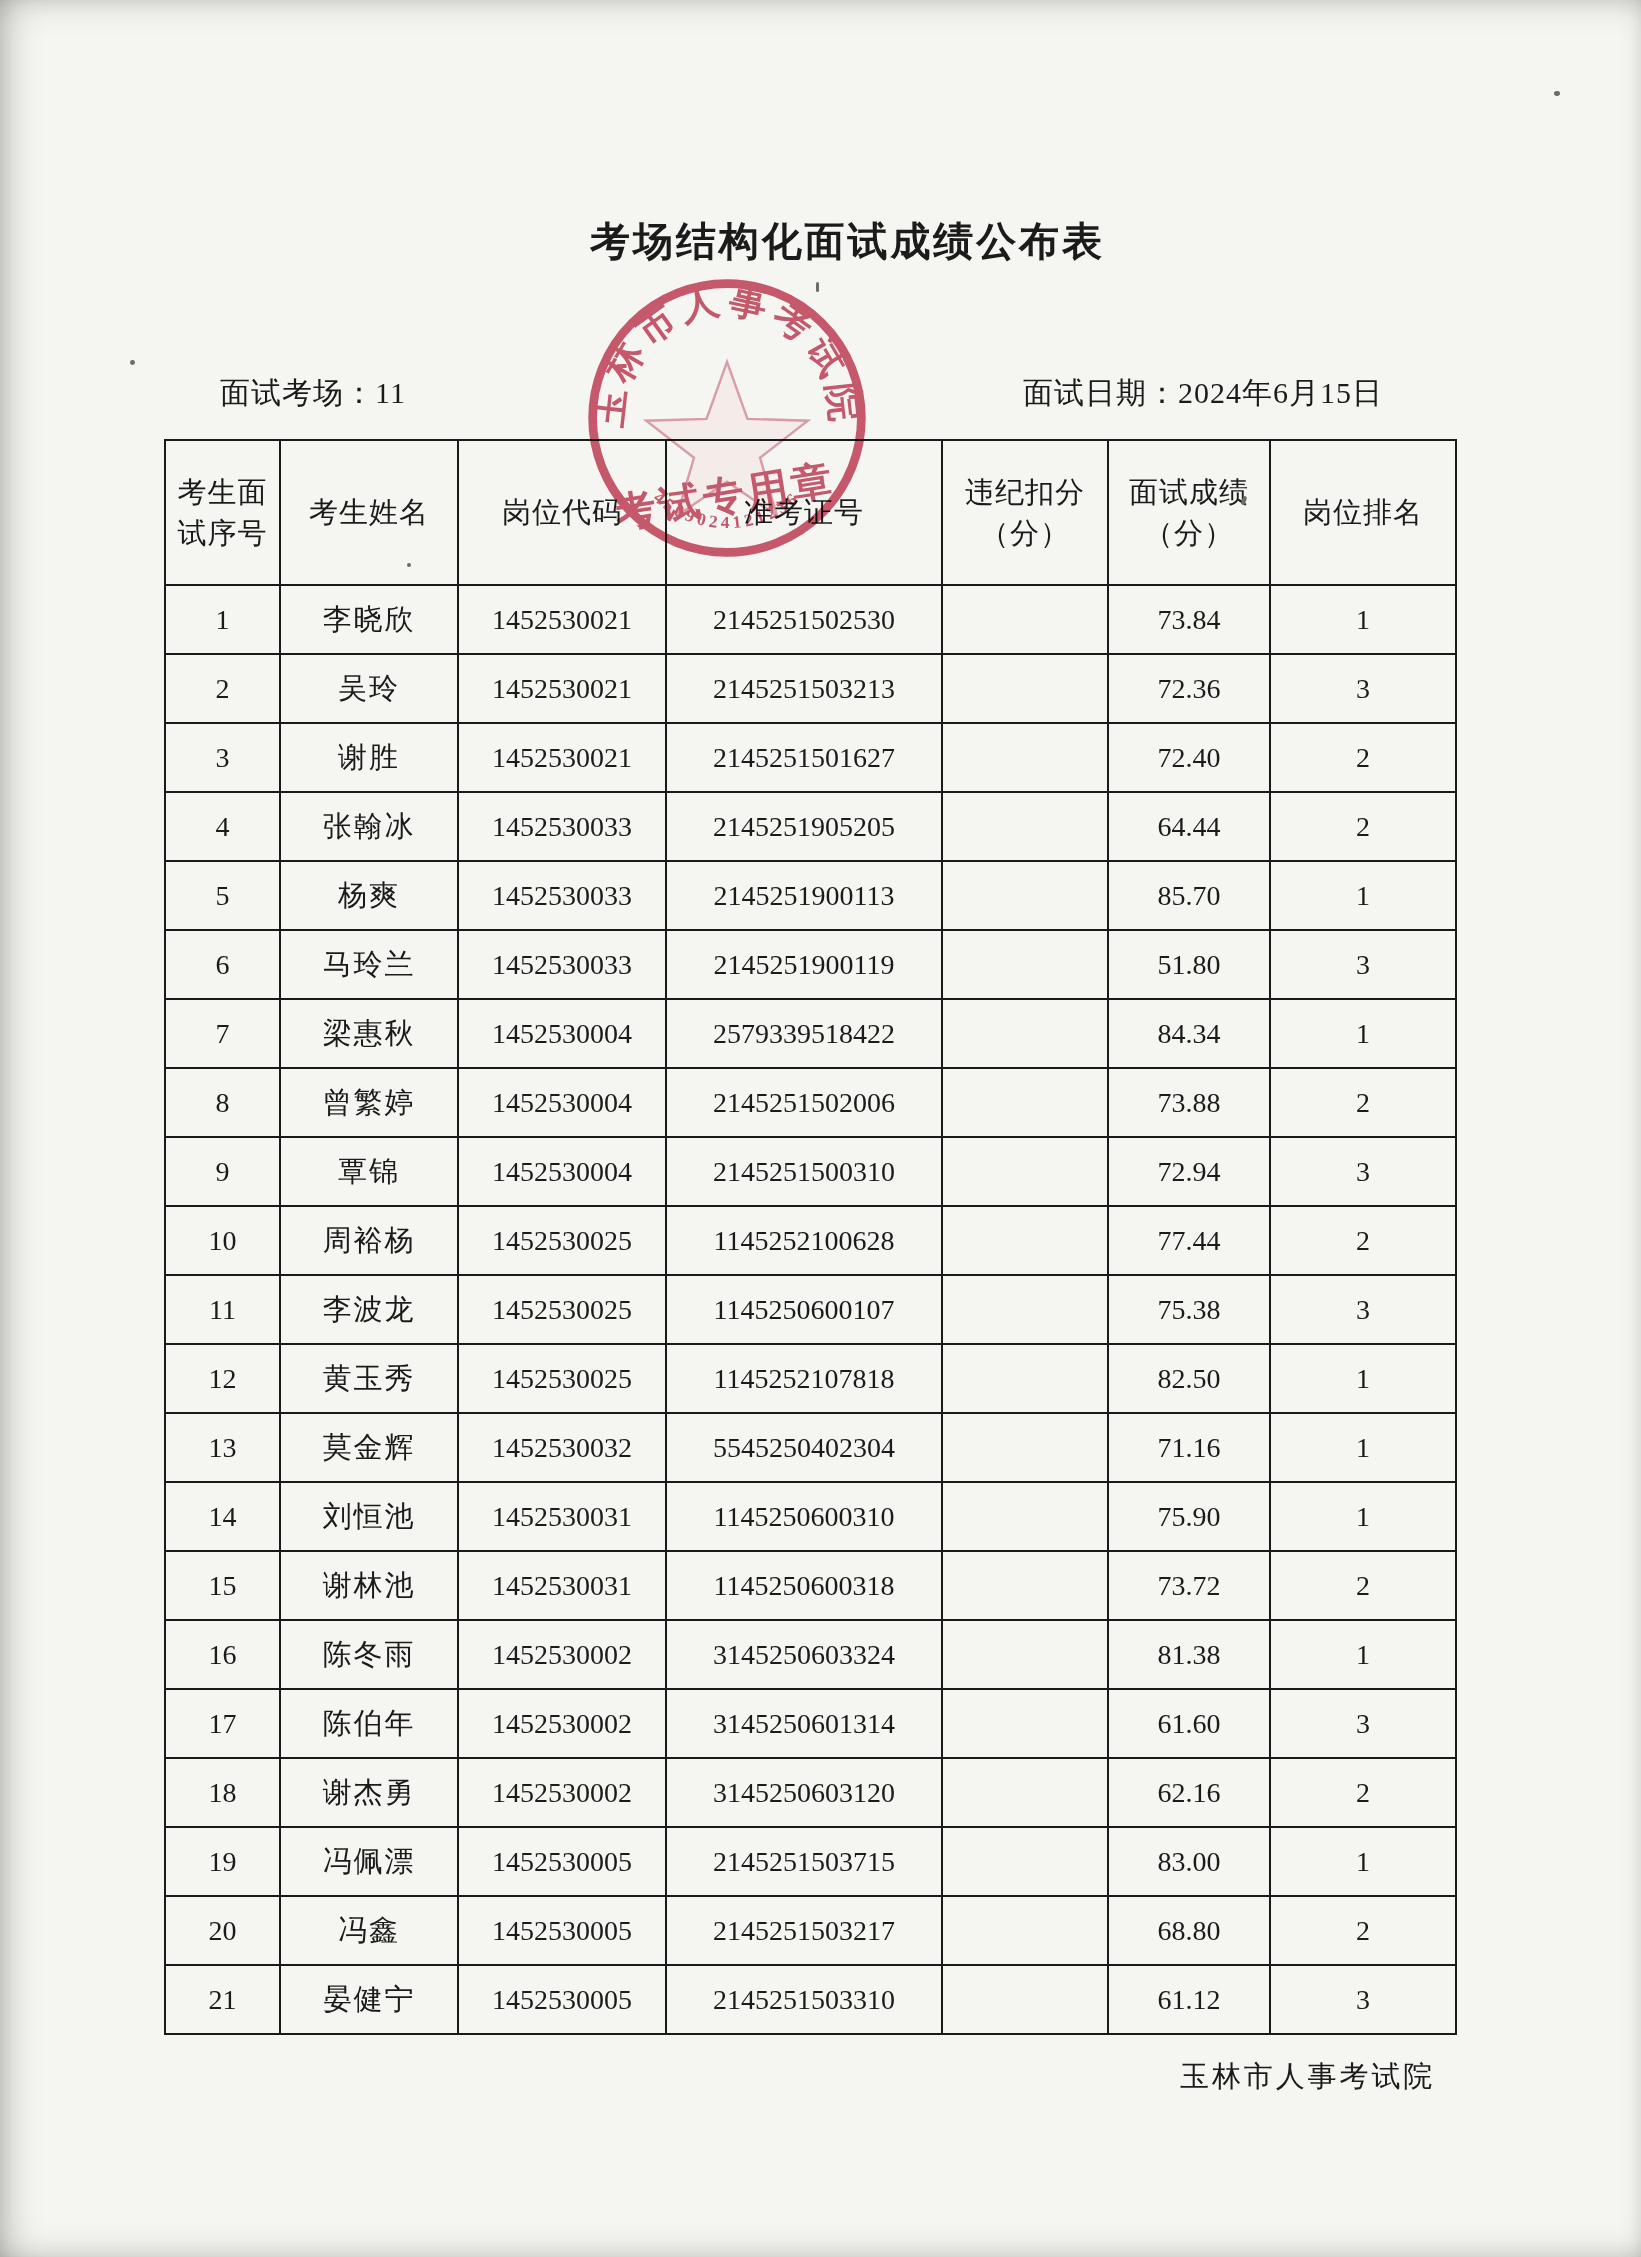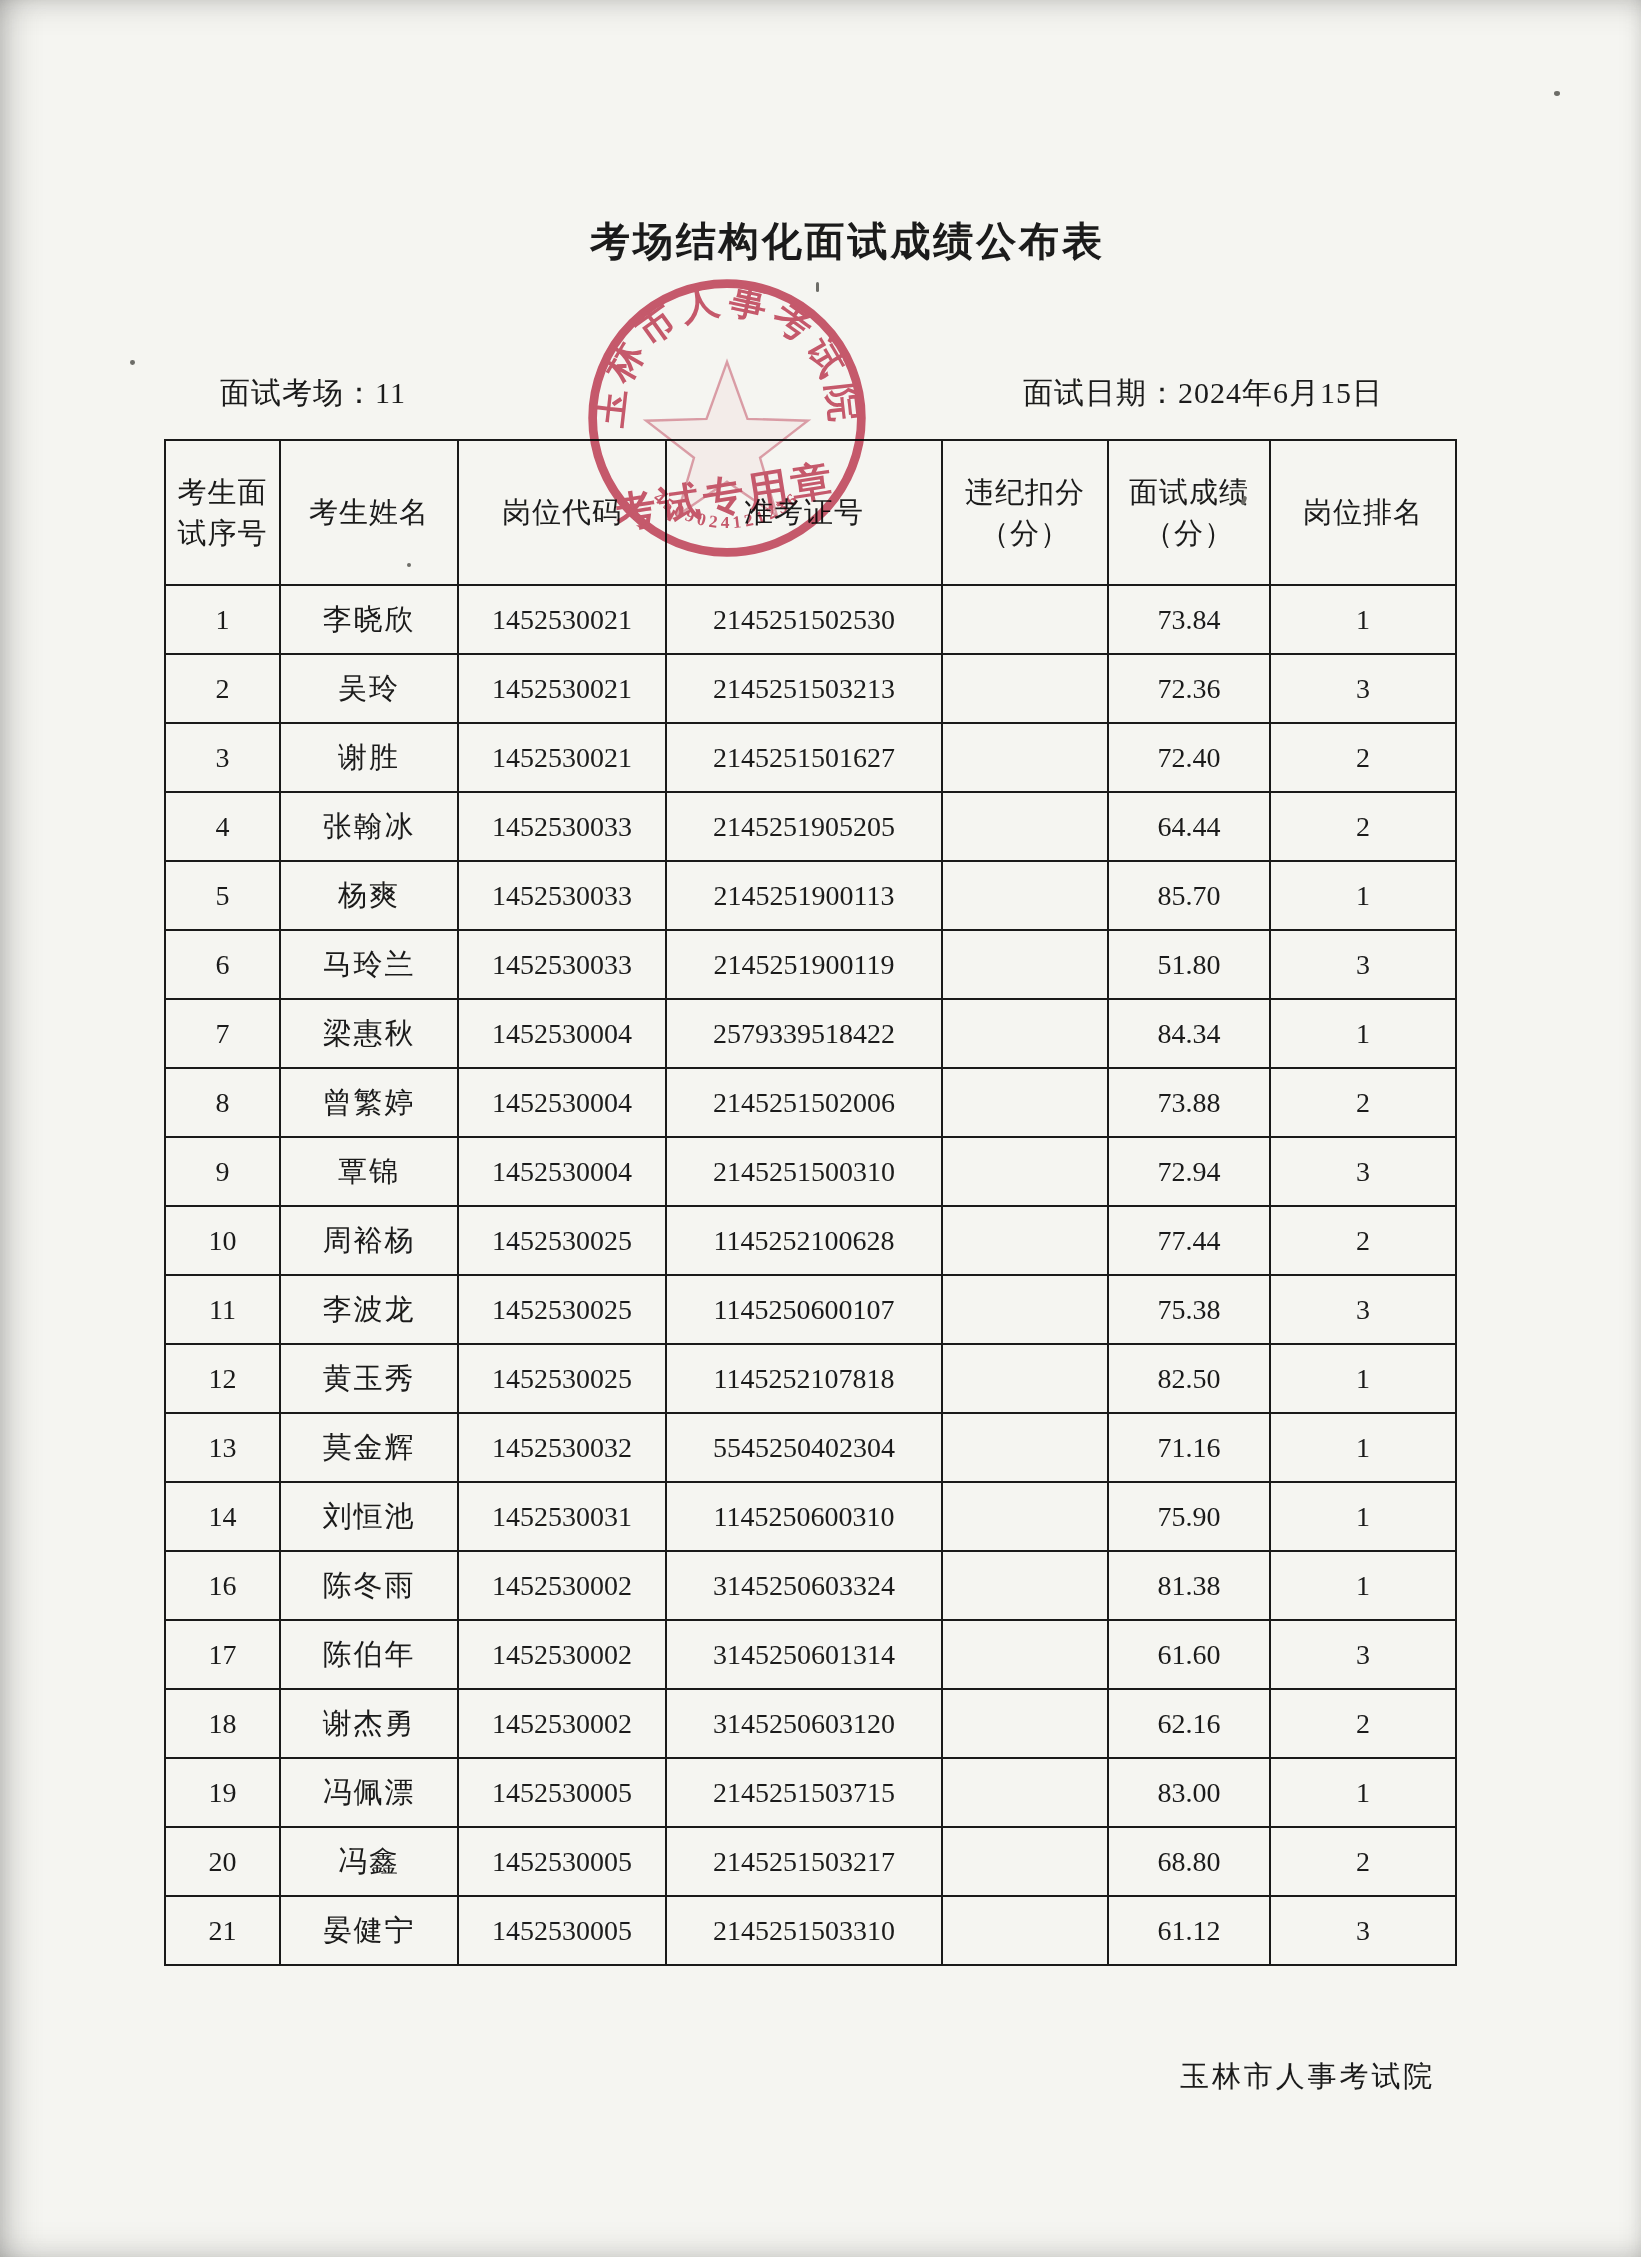--- a/index.html
+++ b/index.html
@@ -210,20 +210,29 @@
         <tr>
           <td class="col-seq">14</td>
           <td class="col-name">刘恒池</td>
           <td class="col-code">1452530031</td>
           <td class="col-ticket">1145250600310</td>
           <td class="col-violation"></td>
           <td class="col-score">75.90</td>
           <td class="col-rank">1</td>
         </tr>
         <tr>
+          <td class="col-seq">15</td>
+          <td class="col-name">谢林池</td>
+          <td class="col-code">1452530031</td>
+          <td class="col-ticket">1145250600318</td>
+          <td class="col-violation"></td>
+          <td class="col-score">73.72</td>
+          <td class="col-rank">2</td>
+        </tr>
+        <tr>
           <td class="col-seq">16</td>
           <td class="col-name">陈冬雨</td>
           <td class="col-code">1452530002</td>
           <td class="col-ticket">3145250603324</td>
           <td class="col-violation"></td>
           <td class="col-score">81.38</td>
           <td class="col-rank">1</td>
         </tr>
         <tr>
           <td class="col-seq">17</td>

